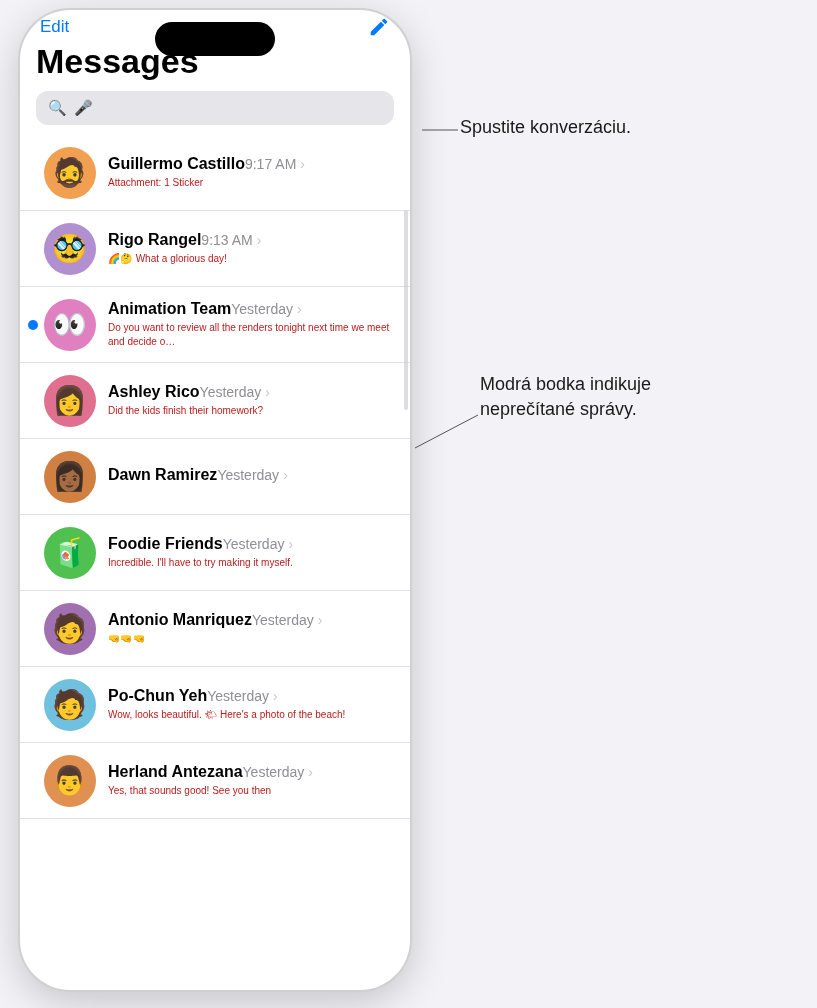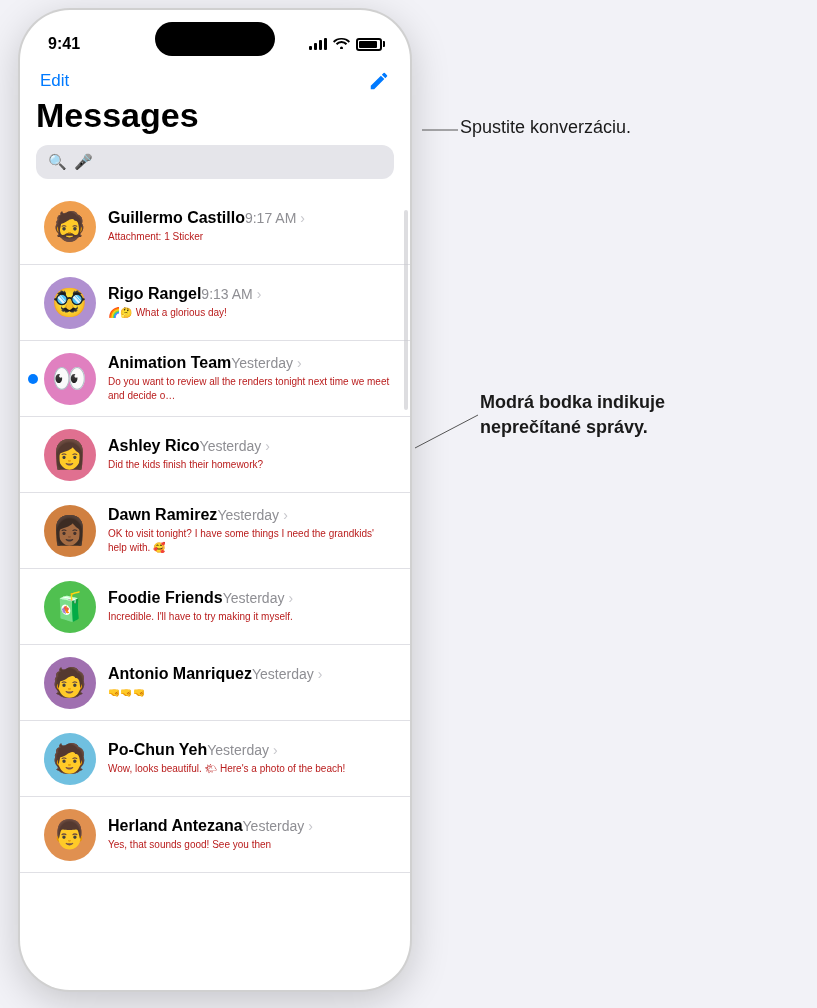--- a/index.html
+++ b/index.html
@@ -300,39 +300,20 @@
     .av-pochun { background: #70c0e0; }
     .av-herland { background: #e09050; }
   </style>
 </head>
 <body>
 
 <div class="phone-frame">
 
   <div class="dynamic-island"></div>
 
-  <div class="status-bar">
-    <span class="status-time">9:41</span>
-    <div class="status-icons">
-      <div class="signal-bars">
-        <span></span>
-          <span></span>
-          <span></span>
-          <span></span>
-      </div>
-      <span class="wifi-icon">
-        <svg width="17" height="13" viewBox="0 0 17 13" fill="none">
-          <path d="M8.5 10.5a1.5 1.5 0 1 1 0 3 1.5 1.5 0 0 1 0-3zm0-3.5a5.5 5.5 0 0 1 4.24 2l1.5-1.5A7.5 7.5 0 0 0 8.5 5a7.5 7.5 0 0 0-5.74 2.5l1.5 1.5A5.5 5.5 0 0 1 8.5 7zm0-3.5a9.5 9.5 0 0 1 7.26 3.36L17 5.32A11.5 11.5 0 0 0 8.5 2 11.5 11.5 0 0 0 0 5.32l1.24 1.54A9.5 9.5 0 0 1 8.5 3.5z" fill="#000"></path>
-        </svg>
-      </span>
-      <div class="battery-icon">
-        <div class="battery-fill"></div>
-      </div>
-    </div>
-  </div>
 
   <div class="app-content">
 
     <div class="header">
       <span class="edit-btn">Edit</span>
       <span class="compose-btn">
         <svg class="compose-icon" viewBox="0 0 24 24" fill="none">
           <path d="M3 17.25V21h3.75L17.81 9.94l-3.75-3.75L3 17.25zM20.71 7.04a1 1 0 0 0 0-1.41l-2.34-2.34a1 1 0 0 0-1.41 0l-1.83 1.83 3.75 3.75 1.83-1.83z" fill="#007AFF"></path>
         </svg>
       </span>
@@ -407,21 +388,20 @@
 
     <div class="avatar av-dawn">👩🏾</div>
     <div class="message-content">
       <div class="message-top">
         <span class="sender-name">Dawn Ramirez</span>
         <div class="message-meta">
           <span class="message-time">Yesterday</span>
           <span class="chevron-icon">›</span>
         </div>
       </div>
-      <div class="message-preview">OK to visit tonight? I have some things I need the grandkids' help with. 🥰</div>
     </div>
   </div>
         <div class="message-item">
 
     <div class="avatar av-foodie">🧃</div>
     <div class="message-content">
       <div class="message-top">
         <span class="sender-name">Foodie Friends</span>
         <div class="message-meta">
           <span class="message-time">Yesterday</span>
@@ -482,20 +462,20 @@
 <div class="annotations">
 
   <div style="position:absolute; left:460px; top:115px;">
     <span class="annotation-text">Spustite konverzáciu.</span>
   </div>
 
   <svg style="position:absolute;top:0;left:0;width:817px;height:1008px;pointer-events:none;">
     <line x1="458" y1="130" x2="422" y2="130" stroke="#555" stroke-width="1"></line>
   </svg>
 
-  <div style="position:absolute; left:480px; top:390px;font-weight:bold;">
+  <div style="position:absolute; left:480px; top:372px;">
     <span class="annotation-text" style="white-space:pre-line;">Modrá bodka indikuje
 neprečítané správy.</span>
   </div>
   <svg style="position:absolute;top:0;left:0;width:817px;height:1008px;pointer-events:none;">
     <line x1="478" y1="415" x2="415" y2="448" stroke="#555" stroke-width="1"></line>
   </svg>
 </div>
 
 </body></html>

